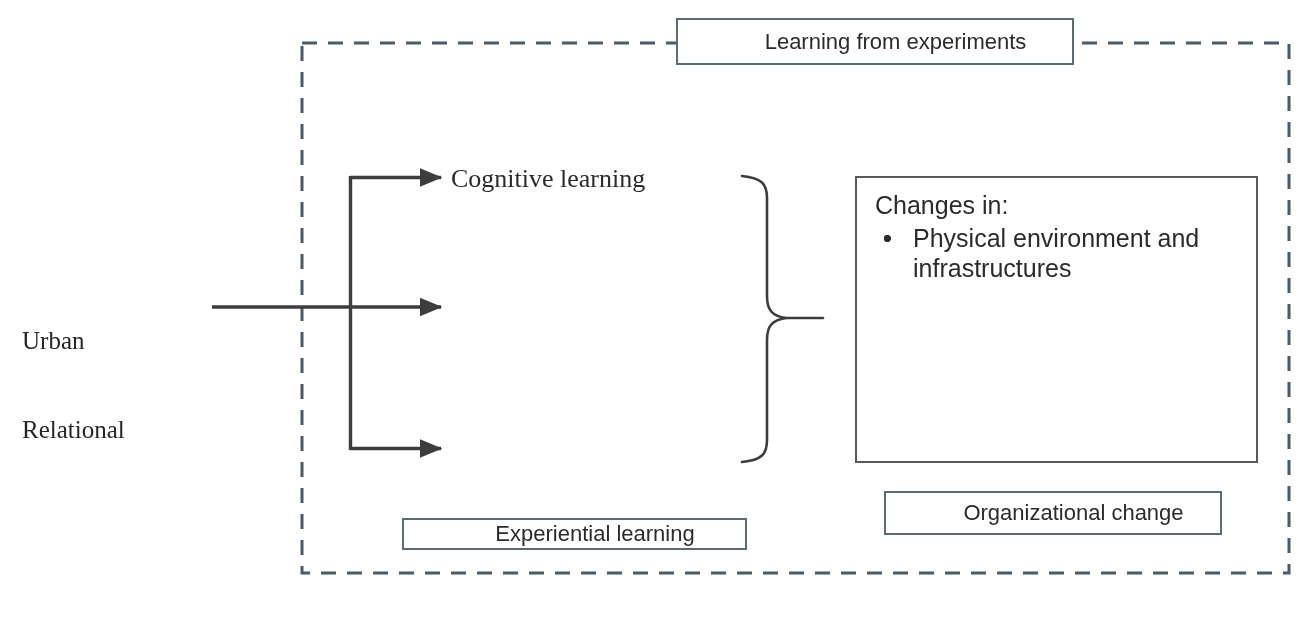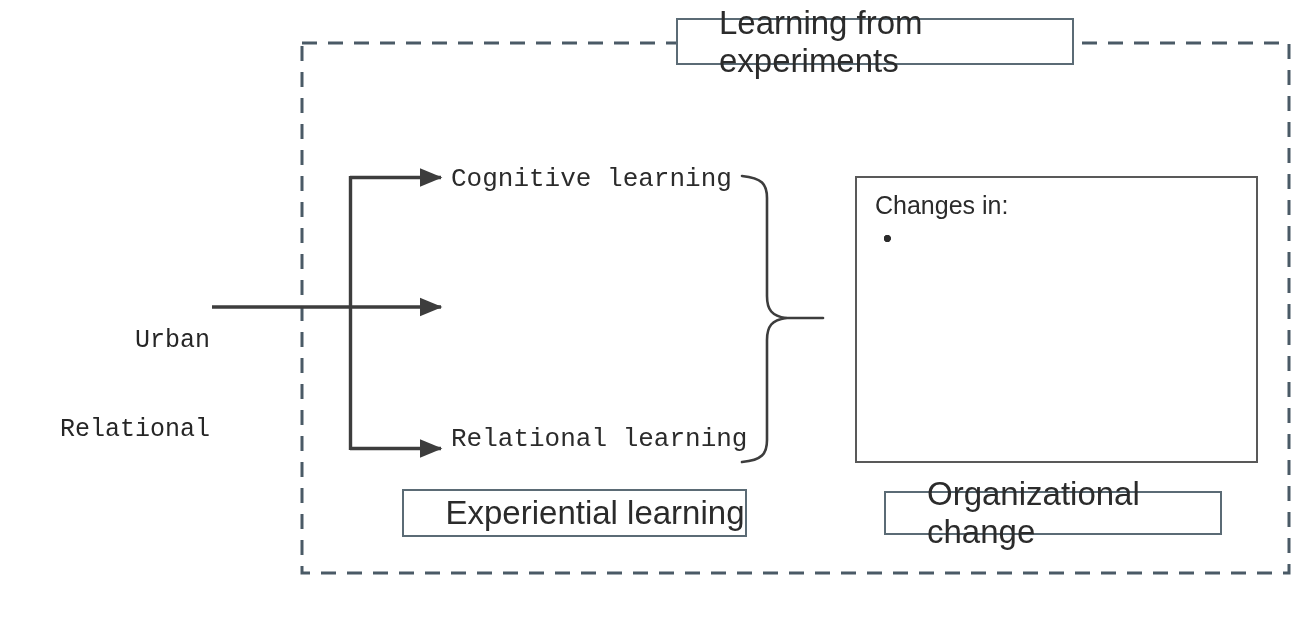--- a/index.html
+++ b/index.html
@@ -24,30 +24,30 @@
   svg#diagram-canvas {
     position: absolute;
     left: 0;
     top: 0;
     width: 1314px;
     height: 626px;
   }
   .node-text {
     position: absolute;
     color: #2b2b2b;
-    font-family: Liberation Mono, monospace;
+    font-family: Liberation Serif, serif;
     white-space: pre;
     line-height: 1.18;
   }
   
   #source-label {
     left: 22px;
     top: 267px;
     width: 188px;
-    text-align: right;
+    text-align: left;
     font-size: 25px;
     color: #262626;
   }
   #source-label .src-line {
     display: block;
   }
   
   .stage-label {
     font-size: 26px;
     color: #2b2b2b;
@@ -59,35 +59,35 @@
 
   
   .box-caption {
     position: absolute;
     box-sizing: border-box;
     border: 2px solid #5b6b75;
     background: #ffffff;
     display: flex;
     align-items: center;
     justify-content: center;
-    font-size: 33px;
+    font-size: 22px;
     color: #2b2b2b;
     padding-left: 41px;
   }
   #group-title-box {
     left: 676px;
     top: 18px;
     width: 398px;
     height: 47px;
   }
   #experiential-box {
     left: 402px;
-    top: 489px;
+    top: 518px;
     width: 345px;
-    height: 48px;
+    height: 32px;
   }
   #organizational-box {
     left: 884px;
     top: 491px;
     width: 338px;
     height: 44px;
   }
 
   
   #outcomes-box {
@@ -163,35 +163,35 @@
 
     <line x1="786" y1="318" x2="823" y2="318" stroke="#3d3d3d" stroke-width="2.6" stroke-linecap="round"></line>
   </svg>
 
   <div class="node-text" id="source-label">
     <span class="src-line">Urban</span>
     <span class="src-line">Relational</span>
   </div>
 
   <div class="node-text stage-label" id="stage-cognitive">Cognitive learning</div>
-  <div class="node-text stage-label" id="stage-relational">Relational learning</div>
 
   <div class="box-caption" id="group-title-box">Learning from experiments</div>
 
   <div id="outcomes-box">
     <div id="outcomes-heading">Changes in:</div>
     <ul id="outcomes-list">
       <li>
         <span class="bullet-dot">•</span>
       </li>
       <li>
         <span class="bullet-dot">•</span>
       </li>
       <li>
         <span class="bullet-dot">•</span>
+        <span>Physical environment and infrastructures</span>
       </li>
     </ul>
   </div>
 
   <div class="box-caption" id="experiential-box">Experiential learning</div>
   <div class="box-caption" id="organizational-box">Organizational change</div>
 
 </div>
 
 </body></html>

